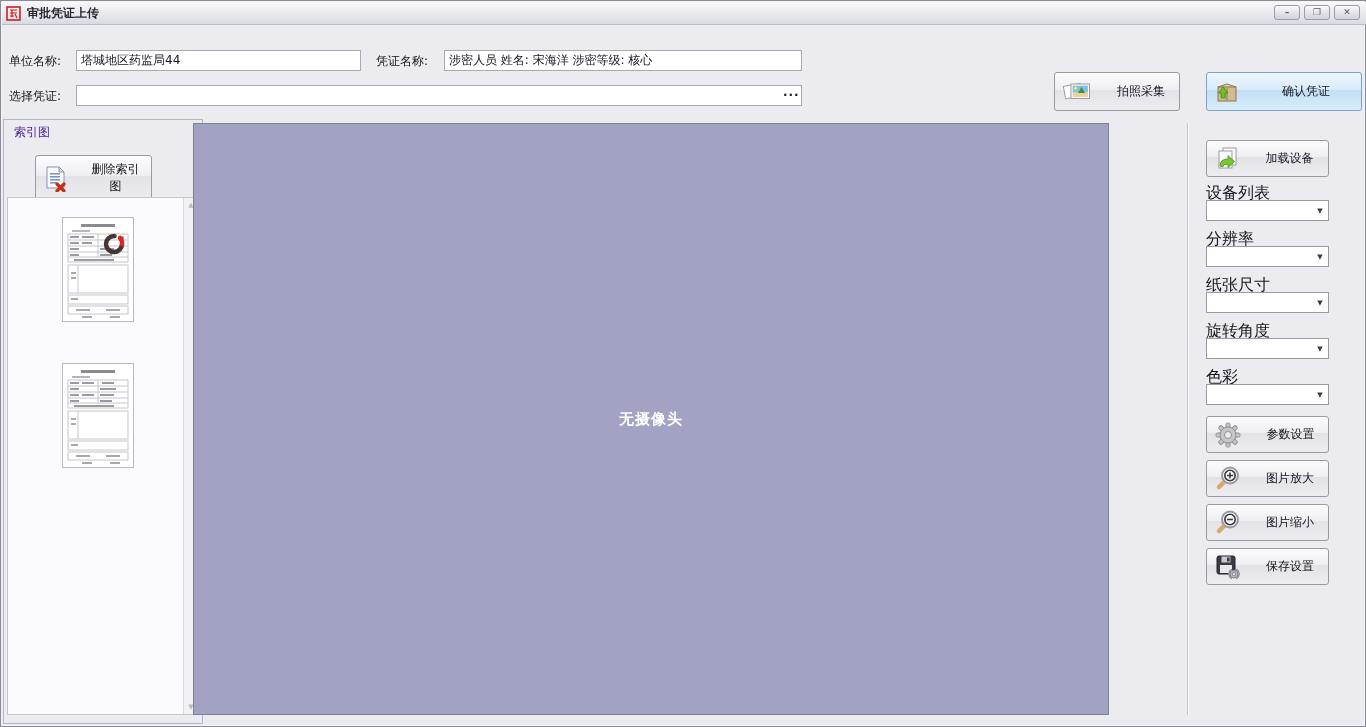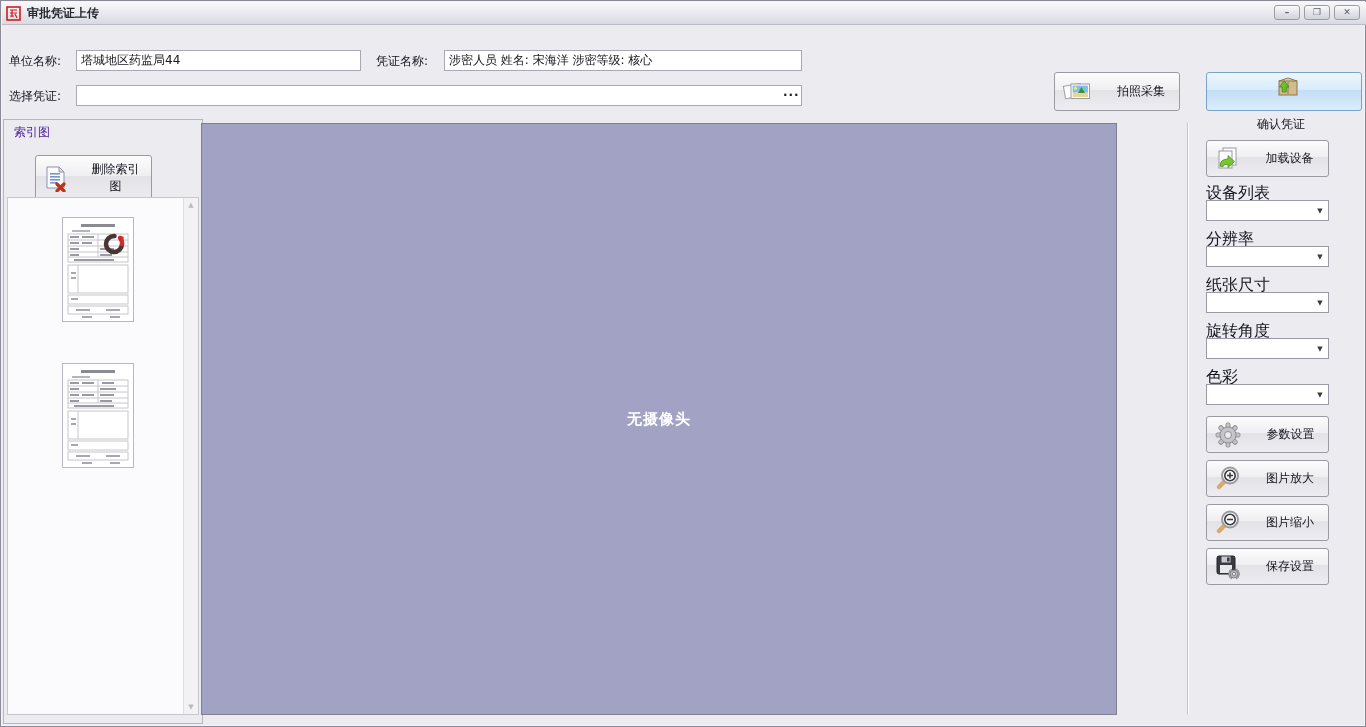--- a/index.html
+++ b/index.html
@@ -45,21 +45,20 @@
     position:absolute; border:1px solid #9a9aa3; border-radius:3px;
     background:linear-gradient(#fcfcfd,#efeff2 45%,#e2e2e7 46%,#ededf1);
     display:flex; align-items:center; cursor:pointer;
     font-size:12px; color:#14141e;gap:17px;
   }
   .btn .btn-icon { flex:none; margin-left:7px; }
   .btn .btn-label { flex:1; text-align:center; padding-right:6px; }
   .btn-blue {
     background:linear-gradient(#edf6fd,#d9ebfa 45%,#c2ddf5 46%,#daedfb);
     border-color:#7aa2cc;
-    flex-direction:column;
   }
 
   
   .groupbox {
     position:absolute; left:2px; top:118px; width:200px; height:605px;
     border:1px solid #b6b6c0; background:#ebebf0;
   }
   .groupbox-title { position:absolute; left:10px; top:4px; font-size:12px; color:#4c1d95; }
   .thumb-list {
     position:absolute; left:3px; top:77px; width:192px; height:518px;
@@ -69,21 +68,21 @@
     position:absolute; right:0; top:0; width:15px; height:100%;
     background:#f2f2f5; border-left:1px solid #dcdce2;
     display:flex; flex-direction:column; justify-content:space-between; align-items:center;
   }
   .scroll-arrow { font-size:7px; color:#b9b9c1; padding:3px 0; cursor:default; }
   .thumb { position:absolute; left:54px; width:72px; height:105px; cursor:pointer; }
   .thumb svg { display:block; }
 
   
   .viewport {
-    position:absolute; left:200px; top:122px; width:916px; height:592px;
+    position:absolute; left:192px; top:122px; width:916px; height:592px;
     background:#a2a2c4; border:1px solid #7f7f8e;
     display:flex; align-items:center; justify-content:center;
   }
   .viewport-msg { color:#fff; font-size:15px; font-weight:bold; letter-spacing:1px; }
 
   .v-sep {
     position:absolute; left:1186px; top:122px; width:2px; height:592px;
     border-left:1px solid #c6c6ce; border-right:1px solid #fafafc;
   }
 

